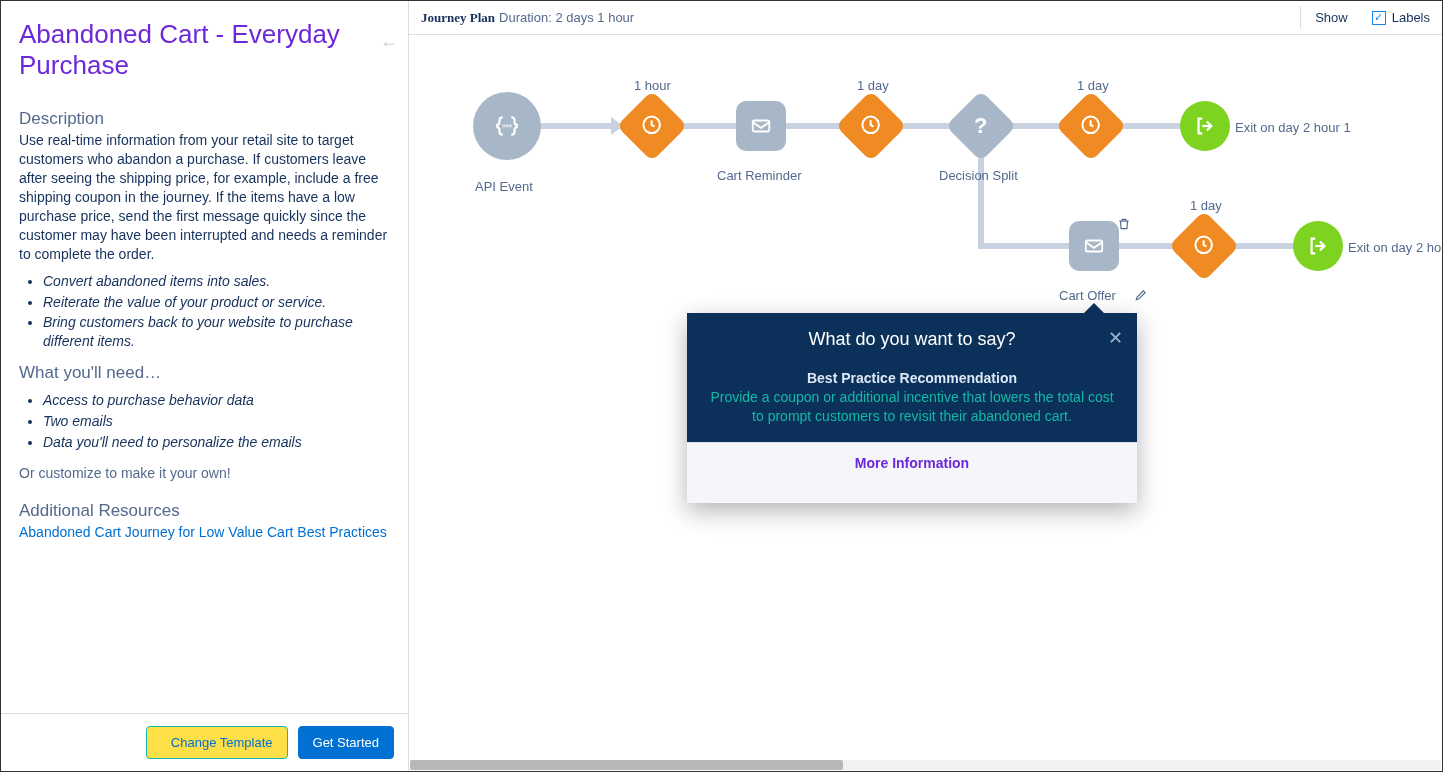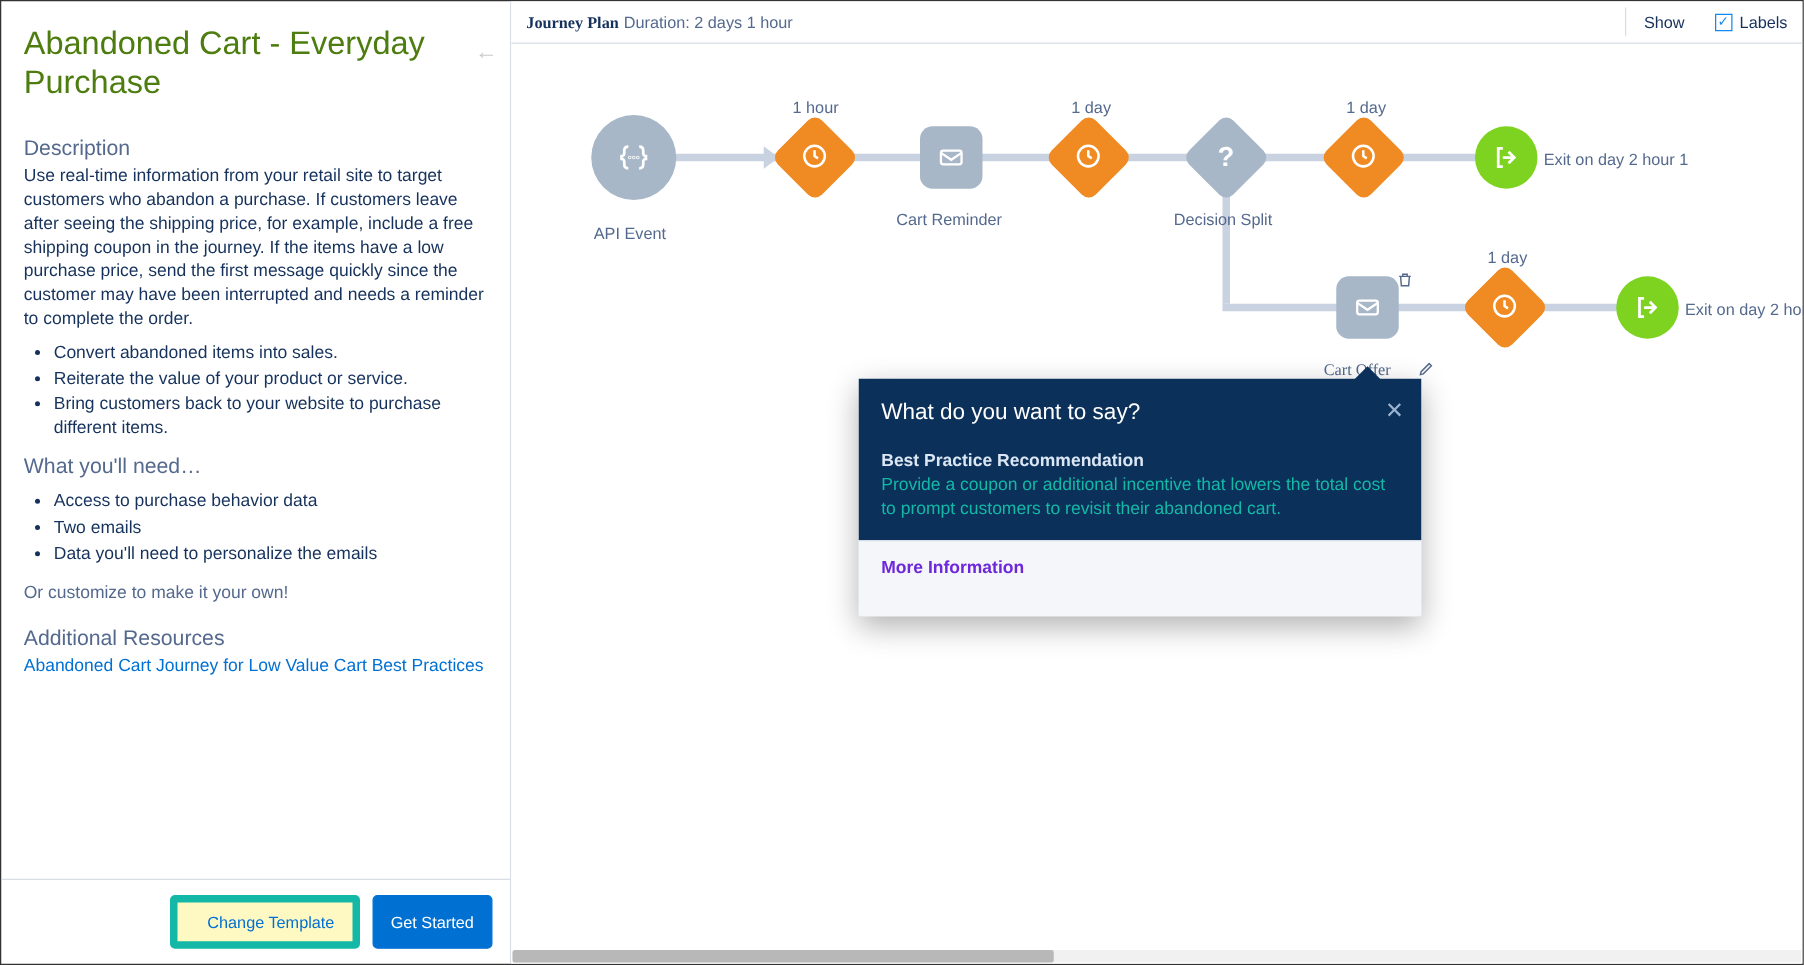--- a/index.html
+++ b/index.html
@@ -18,21 +18,21 @@
   width: 408px;
   border-right: 1px solid #d8dde6;
   display: flex;
   flex-direction: column;
   position: relative;
 }
 .sidebar-content { padding: 18px; flex: 1; overflow: auto; }
 .sidebar-title {
   font-size: 26px;
   font-weight: 400;
-  color: #4d7c0f;
+  color: #6d28d9;
   line-height: 1.2;
   margin-bottom: 28px;
 }
 .back-arrow {
   position: absolute;
   right: 10px;
   top: 30px;
   color: #c9c9c9;
   font-size: 18px;
   cursor: pointer;
@@ -44,20 +44,21 @@
   margin-bottom: 2px;
 }
 .desc-text {
   font-size: 14px;
   color: #16325c;
   line-height: 1.35;
 }
 .sidebar ul {
   margin: 8px 0 12px 0;
   padding-left: 24px;
+  font-style: italic;
 }
 .sidebar li {
   font-size: 14px;
   color: #16325c;
   line-height: 1.35;
   margin-bottom: 2px;
 }
 .link { color: #0070d2; text-decoration: none; cursor: pointer; }
 .sidebar-footer {
   border-top: 1px solid #d8dde6;
@@ -65,21 +66,21 @@
   display: flex;
   justify-content: flex-end;
   gap: 10px;
 }
 .btn {
   padding: 8px 14px;
   border-radius: 4px;
   font-size: 13px;
   cursor: pointer;
 }
-.btn-neutral { background: #fef9c3; border: 6px solid #14b8a6; color: #0070d2; padding-left: 24px; }
+.btn-neutral { background: #fde047; border: 1px solid #14b8a6; color: #0070d2; padding-left: 24px; }
 .btn-brand { background: #0070d2; border: 1px solid #0070d2; color: #fff; }
 
 .canvas {
   flex: 1;
   position: relative;
   overflow: hidden;
   background: #fff;
 }
 .canvas-header {
   height: 34px;
@@ -338,21 +339,21 @@
           </svg>
       </div>
 
       <div class="trash-icon" style="left:708px; top:182px;">
         <svg viewBox="0 0 24 24" width="14" height="14" fill="none" stroke="#54698d" stroke-width="2">
             <path d="M4 7h16"></path>
             <path d="M9 7V4h6v3"></path>
             <path d="M6 7l1 13h10l1-13"></path>
           </svg>
       </div>
-      <div class="node-label" style="left:650px; top:253px;font-family:Liberation Serif, serif;">Cart Offer</div>
+      <div class="node-label" style="left:650px; top:253px;">Cart Offer</div>
 
       <div class="edit-icon" style="left:725px; top:253px;">
         <svg viewBox="0 0 24 24" width="14" height="14" fill="none" stroke="#54698d" stroke-width="2">
             <path d="M4 20l4-1 11-11-3-3L5 16l-1 4z"></path>
           </svg>
       </div>
 
       <div class="node node-diamond wait" style="left:770px; top:186px;">
         <span class="icon-wrap">
           <svg class="ico-sm" viewBox="0 0 24 24" fill="none" stroke="#fff" stroke-width="2.2">
@@ -365,21 +366,21 @@
 
       <div class="node node-circle exit" style="left:884px; top:186px;">
         <svg class="ico-sm" viewBox="0 0 24 24" fill="none" stroke="#fff" stroke-width="2.4">
             <path d="M14 7l5 5-5 5"></path>
             <path d="M19 12H9"></path>
             <path d="M9 4H5v16h4"></path>
           </svg>
       </div>
       <div class="node-label exit-label" style="left:939px; top:205px;">Exit on day 2 hour 1</div>
 
-      <div class="popover" style="left:278px; top:268px;">
+      <div class="popover" style="left:278px; top:278px;text-align:center;">
         <div class="popover-arrow"></div>
         <div class="popover-head">
           <h3>What do you want to say?</h3>
           <span class="popover-close">✕</span>
           <div class="bpr-label">Best Practice Recommendation</div>
           <div class="bpr-text">Provide a coupon or additional incentive that lowers the total cost to prompt customers to revisit their abandoned cart.</div>
         </div>
         <div class="popover-foot">
           <div class="mi">More Information</div>
         </div>

